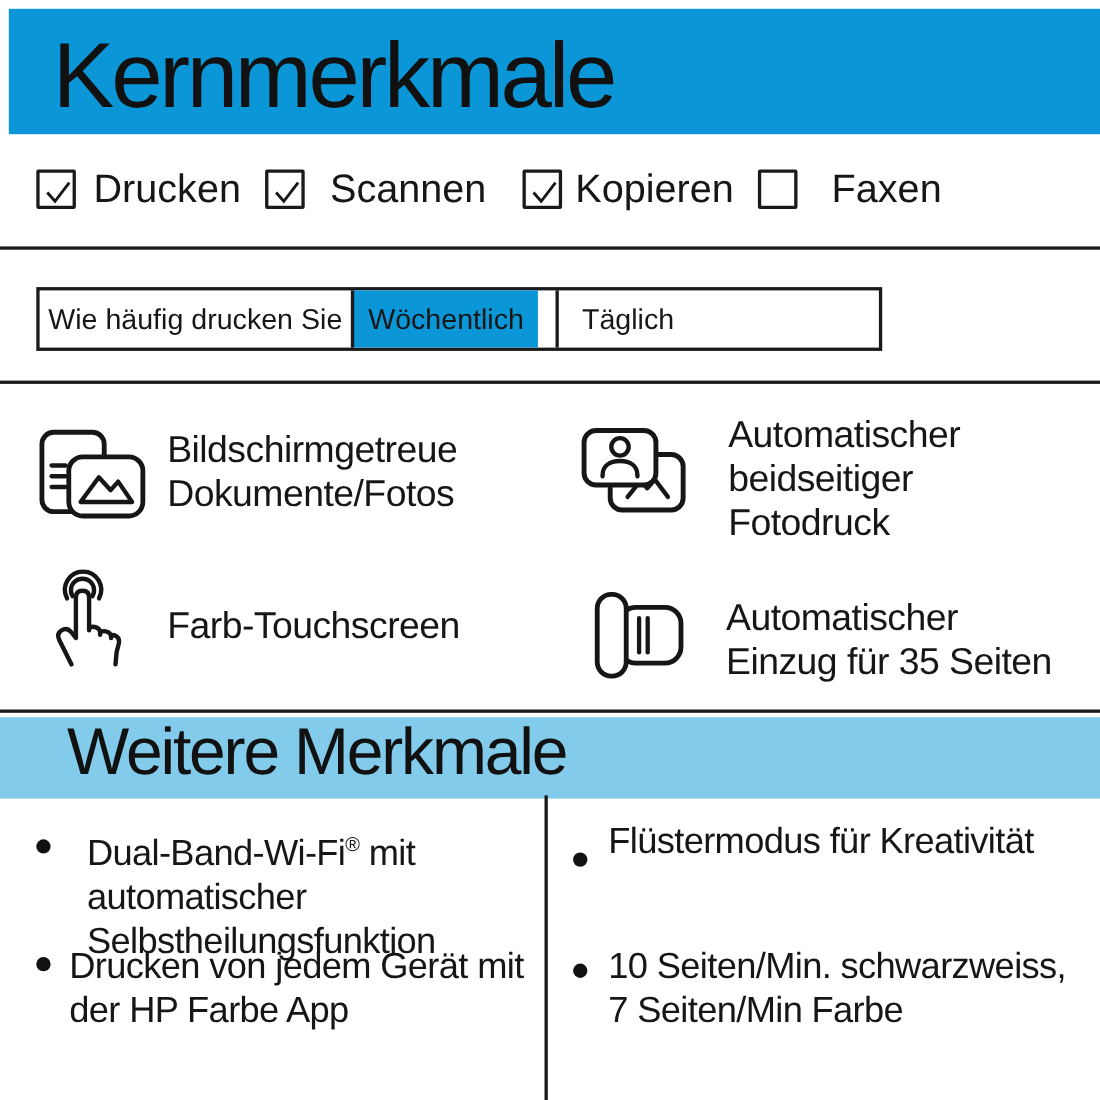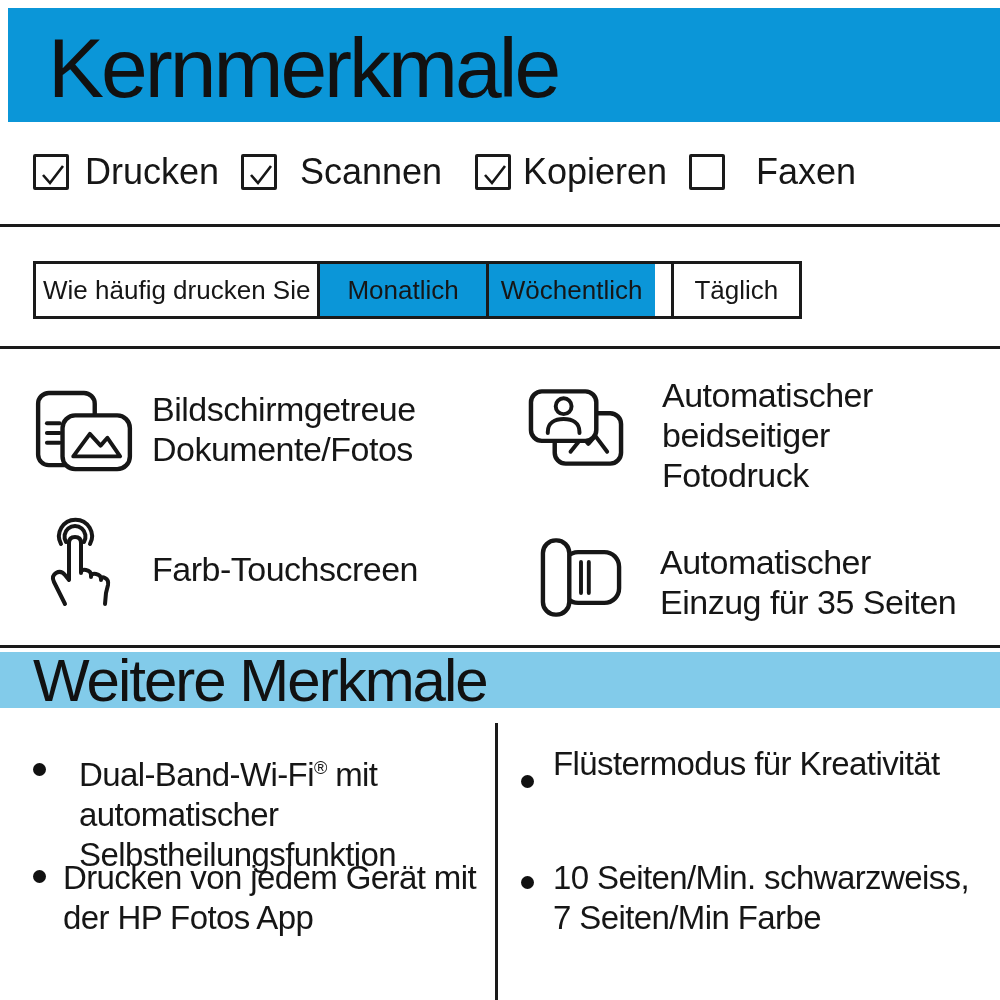--- a/index.html
+++ b/index.html
@@ -34,22 +34,22 @@
   .seg-cell.on{background:var(--blue);}
   .seg-q{width:283px;}
   .seg-o1{width:169px;}
   .seg-o2{width:170px;}
   .seg-o3{width:129px;margin-left:16px;}
   
   .feat-icon{position:absolute;}
   .feat-text{position:absolute;font-size:34px;line-height:40px;letter-spacing:-0.5px;white-space:nowrap;}
   .line{display:block;}
   
-  .more-band{position:absolute;left:0;right:0;top:652px;height:56px;background:var(--lightblue);
-    display:flex;align-items:center;}
+  .more-band{position:absolute;left:0;right:0;top:652px;height:74px;background:var(--lightblue);
+    display:flex;padding-left:28px;}
   .more-title{font-size:60px;letter-spacing:-2px;line-height:1;padding-left:33px;padding-top:2px;color:#111;}
   .bullet-dot{position:absolute;width:13px;height:13px;border-radius:50%;background:#111;}
   .bullet-text{position:absolute;font-size:33px;line-height:40px;letter-spacing:-0.6px;white-space:nowrap;}
   .bullet-text sup{font-size:55%;}
   svg{display:block;}
   svg *{vector-effect:none;}
 </style>
 </head>
 <body>
 
@@ -84,21 +84,20 @@
     <span class="cap-box" style="left:689px">
       
     </span>
     <span class="cap-label" style="left:756px">Faxen</span>
   </div>
 
   <div class="hline" style="top:224px"></div>
 
   <div class="seg">
     <div class="seg-cell seg-q">Wie häufig drucken Sie</div>
-    <div class="seg-cell seg-o1 on">Monatlich</div>
     <div class="seg-cell seg-o2 on">Wöchentlich</div>
     <div class="seg-cell seg-o3">Täglich</div>
   </div>
 
   <div class="hline" style="top:346px"></div>
 
   <div class="feat-icon" style="left:35px;top:390px">
     <svg width="98" height="82" viewBox="0 0 100 84" fill="none" stroke="#161616" stroke-width="4.5" stroke-linecap="round" stroke-linejoin="round">
       <rect x="3" y="3" width="58" height="74" rx="11"></rect>
       <line x1="12" y1="34" x2="25" y2="34" stroke-width="4"></line>
@@ -163,21 +162,21 @@
   <span class="bullet-dot" style="left:33px;top:763px"></span>
   <div class="bullet-text supify" style="left:79px;top:748px">
     <span class="line">Dual-Band-Wi-Fi<sup>®</sup> mit</span>
     <span class="line">automatischer</span>
     <span class="line">Selbstheilungsfunktion</span>
   </div>
 
   <span class="bullet-dot" style="left:33px;top:870px"></span>
   <div class="bullet-text" style="left:63px;top:858px">
     <span class="line">Drucken von jedem Gerät mit</span>
-    <span class="line">der HP Fotos App</span>
+    <span class="line">der HP Farbe App</span>
   </div>
 
   <span class="bullet-dot" style="left:521px;top:775px"></span>
   <div class="bullet-text" style="left:553px;top:744px">
     <span class="line">Flüstermodus für Kreativität</span>
   </div>
 
   <span class="bullet-dot" style="left:521px;top:876px"></span>
   <div class="bullet-text" style="left:553px;top:858px">
     <span class="line">10 Seiten/Min. schwarzweiss,</span>

